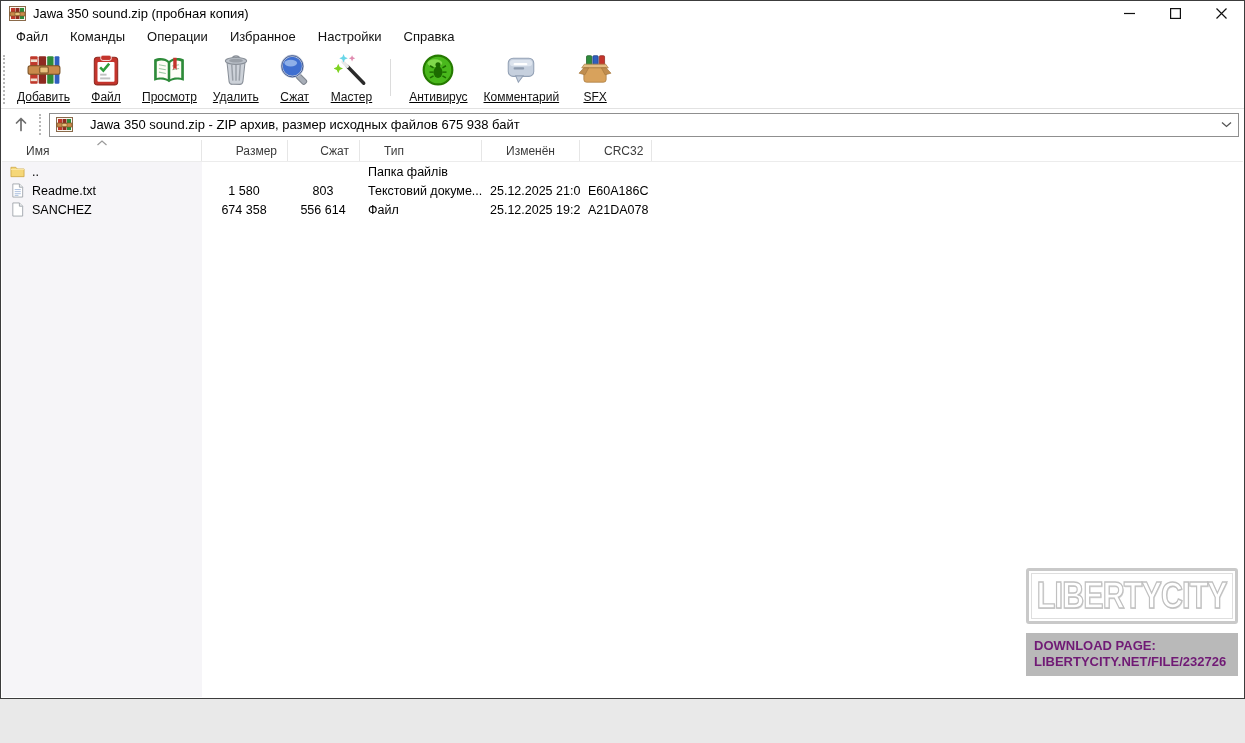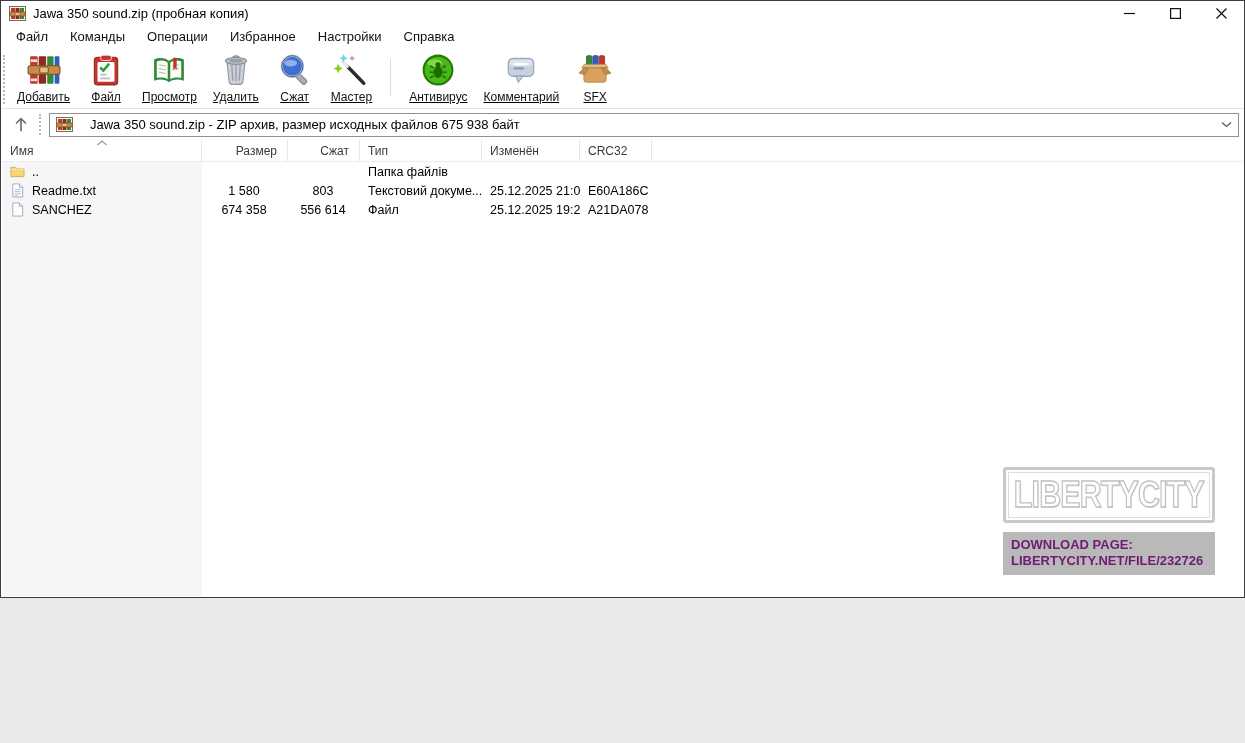--- a/index.html
+++ b/index.html
@@ -1,18 +1,18 @@
 <!DOCTYPE html>
 <html><head>
 <meta charset="utf-8">
 <style>
   * { margin:0; padding:0; box-sizing:border-box; }
   html,body { width:1245px; height:743px; background:#e9e9e9; font-family:"Liberation Sans","DejaVu Sans",sans-serif; }
   .window {
-    position:relative; width:1245px; height:598px; background:#fff;
+    position:relative; width:1245px; height:699px; background:#fff;
     border:1px solid #3c3c3c; overflow:hidden; color:#1a1a1a;
   }
   
   .titlebar { height:24px; display:flex; align-items:center; background:#fff; }
   .titlebar .app-icon { margin-left:8px; width:17px; height:15px; flex:0 0 auto; }
   .titlebar .title-text { margin-left:7px; font-size:13px; color:#000; white-space:nowrap; }
   .caption-buttons { margin-left:auto; display:flex; height:100%; }
   .caption-btn { width:46px; height:24px; display:flex; align-items:center; justify-content:center; background:#fff; border:none; cursor:default; }
   
   .menubar { height:23px; display:flex; align-items:center; background:#fff; padding-left:4px; }
@@ -28,32 +28,32 @@
   .addressrow { height:31px; display:flex; align-items:center; background:#fff; }
   .up-btn { width:28px; height:24px; display:flex; align-items:center; justify-content:center; background:#fff; border:none; margin-left:6px; }
   .addr-grip { width:8px; align-self:stretch; margin:5px 2px 5px 4px; border-left:2px dotted #b8b8b8; }
   .combobox { flex:1; height:24px; margin-right:5px; border:1px solid #8f8f8f; background:#fff; display:flex; align-items:center; padding:0 6px; }
   .combobox .cb-icon { width:17px; height:15px; flex:0 0 auto; }
   .combobox .cb-text { margin-left:17px; font-size:13px; color:#000; white-space:nowrap; overflow:hidden; flex:1; }
   .combobox .cb-chevron { flex:0 0 auto; margin-left:6px; }
   
   .listview { position:absolute; top:139px; left:1px; right:1px; bottom:1px; display:flex; flex-direction:column; background:#fff; }
   .lv-header { height:22px; display:grid; grid-template-columns:200px 86px 72px 122px 98px 72px 1fr; border-bottom:1px solid #ececec; font-size:12px; color:#3b3b3b; background:#fff; }
-  .hcell { position:relative; display:flex; align-items:center; padding:0 8px; border-right:1px solid #e6e6e6; white-space:nowrap; overflow:hidden; }
+  .hcell { position:relative; display:flex; align-items:center; padding:0 24px; border-right:1px solid #e6e6e6; white-space:nowrap; overflow:hidden; }
   .hcell.num { justify-content:flex-end; padding-right:10px; }
   .hcell:last-child { border-right:none; }
   .sort-arrow { position:absolute; top:0px; left:50%; transform:translateX(-50%); line-height:6px; }
   .lv-body { flex:1; position:relative; background:linear-gradient(to right,#f6f5f8 0,#f6f5f8 200px,#fff 200px); font-size:12.5px; }
   .lv-row { height:19px; display:grid; grid-template-columns:200px 86px 72px 122px 98px 72px 1fr; align-items:center; }
   .cell { padding:0 8px; white-space:nowrap; overflow:hidden; color:#000; }
   .cell.name { display:flex; align-items:center; gap:7px; padding-left:8px; }
   .cell.num { text-align:center; padding-right:10px; }
   .row-icon { width:15px; height:15px; flex:0 0 auto; }
   
-  .watermark { position:absolute; right:28px; bottom:21px; width:212px; pointer-events:none; }
+  .watermark { position:absolute; right:5px; bottom:21px; width:212px; pointer-events:none; }
   .wm-logo { border:3px solid #c9c9c9; border-radius:3px; background:#fff; height:56px; display:flex; align-items:center; justify-content:center; margin-bottom:9px; box-shadow:inset 0 0 0 2px #fff, inset 0 0 0 3px #dedede; }
   .wm-logo-text { font-weight:bold; font-size:37px; letter-spacing:-1px; transform:scaleX(0.82); color:#fff; -webkit-text-stroke:1.4px #c0c0c0; text-shadow:1px 1px 0 #d9d9d9; white-space:nowrap; }
   .wm-bar { background:#b9b9b9; color:#701a75; font-weight:bold; font-size:13px; padding:5px 8px 6px 8px; line-height:16px; }
 </style>
 </head>
 <body>
 
 <div class="window">
 
   <div class="titlebar">

